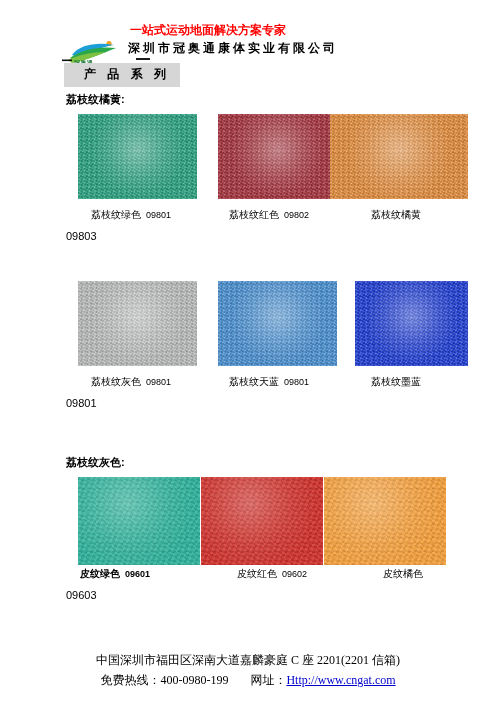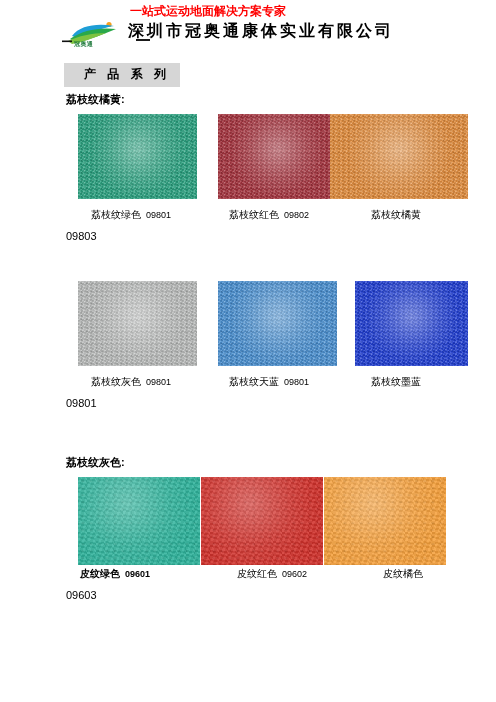--- a/index.html
+++ b/index.html
@@ -20,21 +20,21 @@
     position: absolute;
     left: 0; top: 0;
     width: 496px;
     height: 702px;
   }
 
   
   .header {
     position: absolute;
     left: 62px;
-    top: 3px;
+    top: 22px;
     width: 380px;
     height: 48px;
   }
   .logo-block {
     position: absolute;
     left: 0px;
     top: 18px;
     width: 76px;
     height: 26px;
   }
@@ -58,21 +58,21 @@
     font-weight: bold;
     color: #ff0000;
     letter-spacing: 0px;
     white-space: nowrap;
   }
   .company {
     position: absolute;
     left: 66px;
     top: 18px;
     font-family: "Liberation Sans", "DejaVu Sans", sans-serif;
-    font-size: 16px;
+    font-size: 12px;
     font-weight: bold;
     color: #000000;
     letter-spacing: 3px;
     white-space: nowrap;
   }
 
   
   .section-bar {
     position: absolute;
     left: 64px;
@@ -241,14 +241,20 @@
     <span>皮纹绿色</span><span class="code">09601</span>
   </div>
   <div class="caption" style="left:237px; top:567px;">
     <span>皮纹红色</span><span class="code">09602</span>
   </div>
   <div class="caption" style="left:383px; top:567px;">
     <span>皮纹橘色</span>
   </div>
   <div class="wrapcode" style="top:589px;">09603</div>
 
+  <div class="footer">
+    <div class="footer-line">中国深圳市福田区深南大道嘉麟豪庭 C 座 2201(2201 信箱)</div>
+    <div class="footer-line">
+      <span>免费热线：</span><span>400-0980-199</span><span class="footer-sep"></span><span>网址：</span><span class="footer-link">Http://www.cngat.com</span>
+    </div>
+  </div>
 
 </div>
 
 </body></html>

